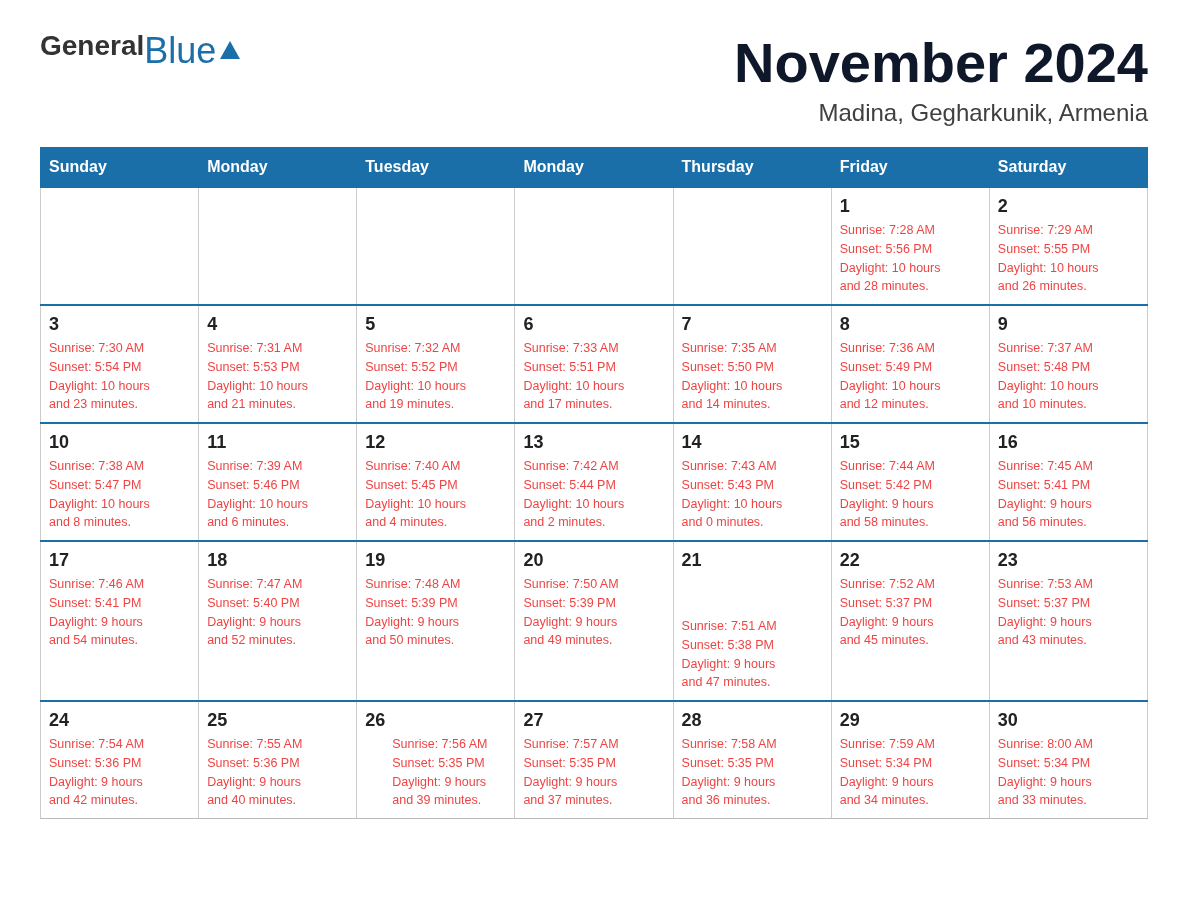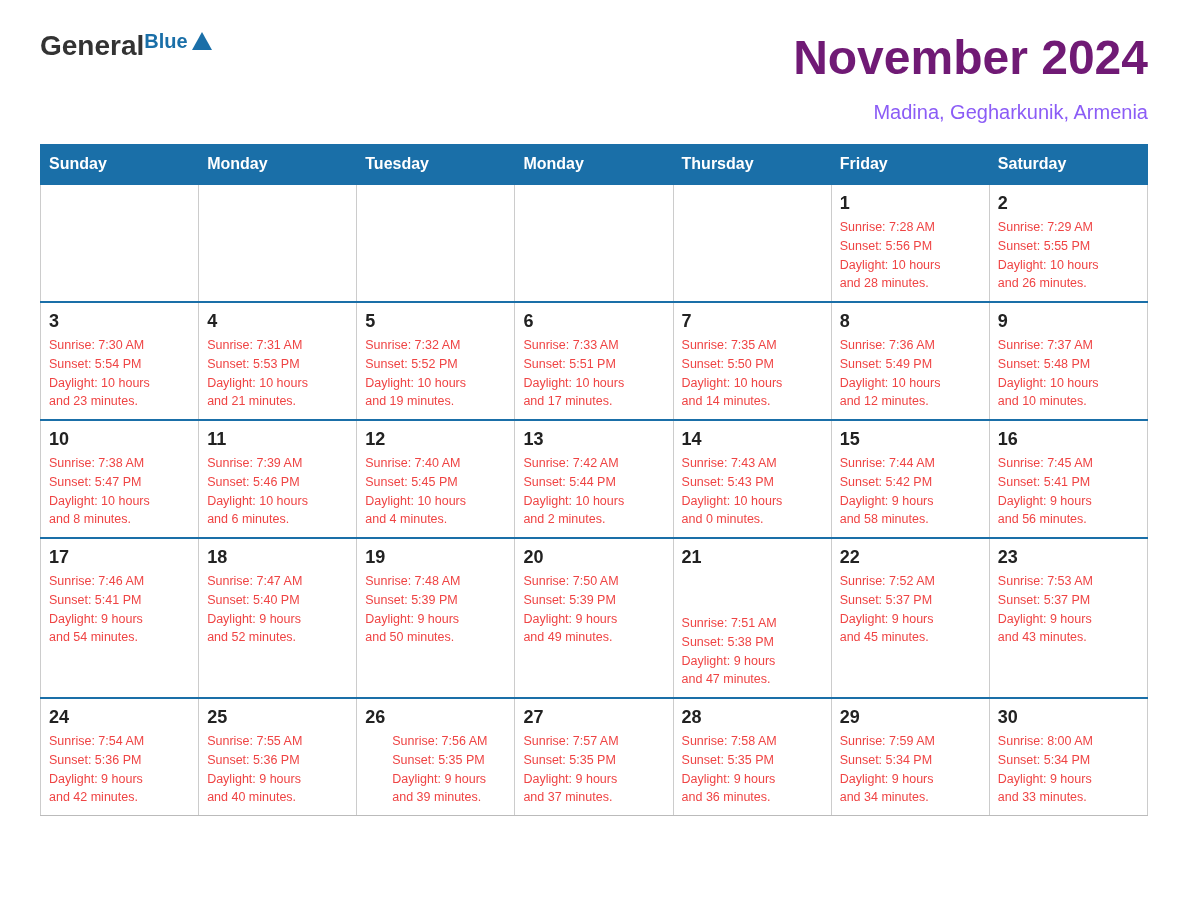--- a/index.html
+++ b/index.html
@@ -19,48 +19,48 @@
       display: flex;
       flex-direction: row;
       align-items: flex-start;
     }
     .logo-general {
       font-size: 28px;
       font-weight: bold;
       color: #333;
     }
     .logo-blue {
-      font-size: 20px;
-      font-weight: bold;
+      font-size: 36px;
+      font-weight: normal;
       color: #1a6fa8;
       display: flex;
       align-items: center;
       text-align: right;
     }
     .logo-triangle {
       width: 0;
       height: 0;
       border-left: 10px solid transparent;
       border-right: 10px solid transparent;
       border-bottom: 18px solid #1a6fa8;
       margin-left: 4px;
       margin-bottom: 2px;
     }
     .title-area {
       text-align: right;
     }
     .month-title {
-      font-size: 48px;
+      font-size: 56px;
       font-weight: bold;
-      color: #701a75;
+      color: #0f172a;
     }
     .location {
-      font-size: 20px;
-      color: #8b5cf6;
-      margin-top: 16px;
+      font-size: 24px;
+      color: #404040;
+      margin-top: 4px;
     }
     .calendar {
       width: 100%;
       border-collapse: collapse;
       border: 1px solid #999;
     }
     .calendar th {
       background-color: #1a6fa8;
       color: #fff;
       font-size: 16px;

